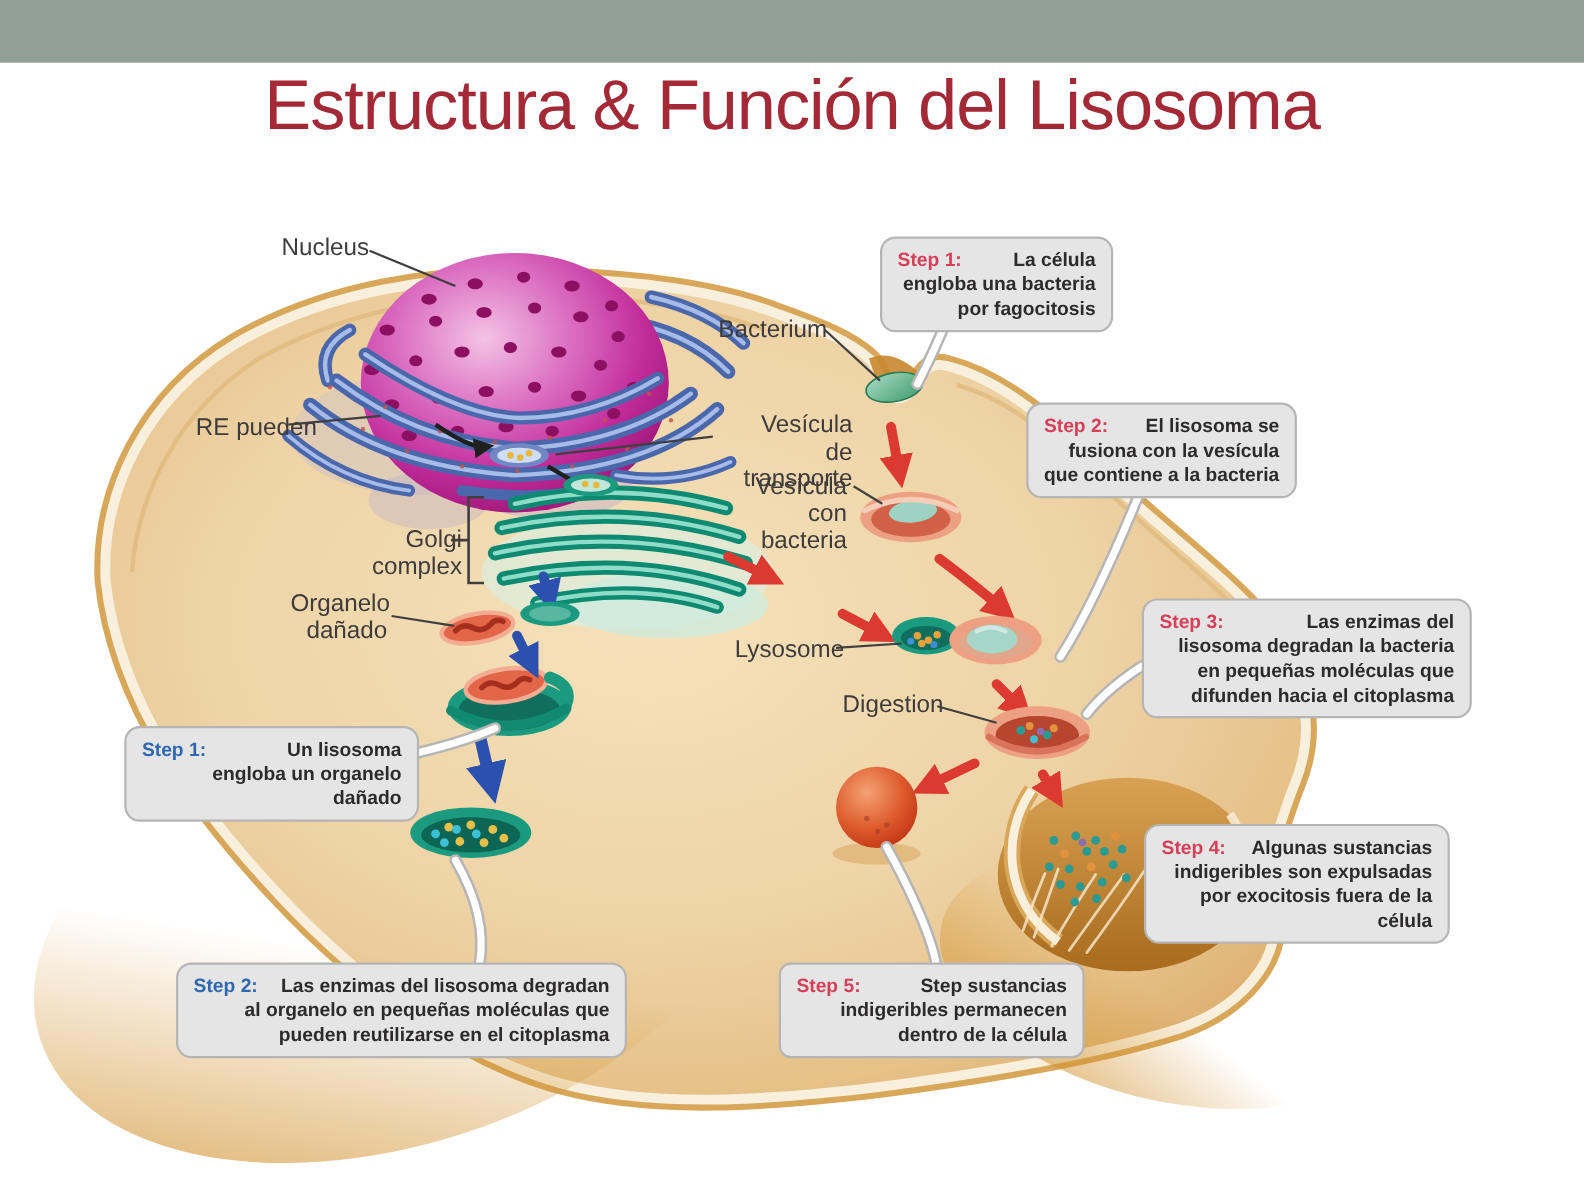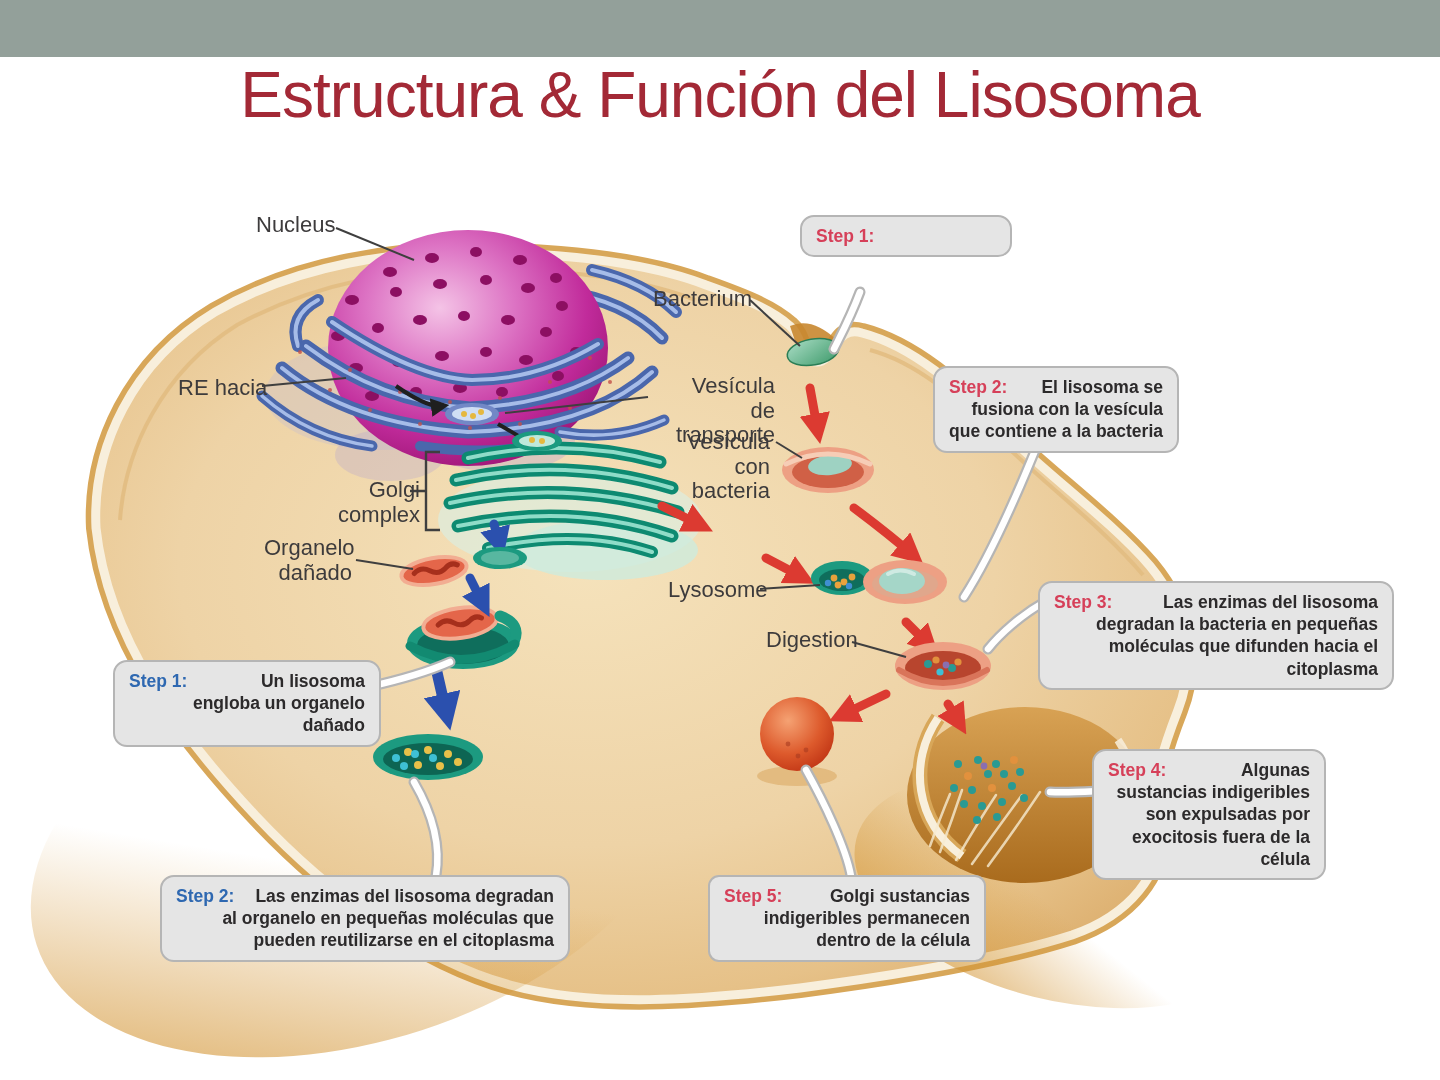--- a/index.html
+++ b/index.html
@@ -351,43 +351,43 @@
         <path d="M 1046,601 C 1021,615 1000,634 988,649"></path>
         <path d="M 1100,791 C 1080,792 1064,793 1050,792"></path>
         <path d="M 368,687 C 408,678 432,670 450,662"></path>
         <path d="M 436,876 C 442,840 428,806 414,782"></path>
         <path d="M 851,876 C 846,848 824,802 806,770"></path>
       </g>
     </g>
   </svg>
 
   <div class="lbl" style="left:256px;top:213px;">Nucleus</div>
-  <div class="lbl" style="left:178px;top:376px;">RE hacia</div>
+  <div class="lbl" style="left:178px;top:376px;">RE pueden</div>
   <div class="lbl" style="left:653px;top:287px;">Bacterium</div>
   <div class="lbl r" style="left:628px;top:374px;width:105px;margin-left:42px;">Vesícula de transporte</div>
   <div class="lbl r" style="left:328px;top:478px;width:92px;">Golgi complex</div>
   <div class="lbl r" style="left:264px;top:536px;width:88px;">Organelo dañado</div>
   <div class="lbl r" style="left:664px;top:430px;width:106px;">Vesícula con bacteria</div>
   <div class="lbl" style="left:668px;top:578px;">Lysosome</div>
   <div class="lbl" style="left:766px;top:628px;">Digestion</div>
 
   <div class="callout" style="left:800px;top:215px;width:212px;">
-    <span class="step red">Step 1:</span>
+    <span class="step red">Step 1:</span><span>La célula engloba una bacteria por fagocitosis</span>
   </div>
   <div class="callout" style="left:933px;top:366px;width:246px;">
     <span class="step red">Step 2:</span><span>El lisosoma se fusiona con la vesícula que contiene a la bacteria</span>
   </div>
-  <div class="callout" style="left:1038px;top:581px;width:356px;">
+  <div class="callout" style="left:1038px;top:544px;width:300px;">
     <span class="step red">Step 3:</span><span>Las enzimas del lisosoma degradan la bacteria en pequeñas moléculas que difunden hacia el citoplasma</span>
   </div>
-  <div class="callout" style="left:1092px;top:749px;width:234px;">
+  <div class="callout" style="left:1040px;top:749px;width:278px;">
     <span class="step red">Step 4:</span><span>Algunas sustancias indigeribles son expulsadas por exocitosis fuera de la célula</span>
   </div>
   <div class="callout" style="left:708px;top:875px;width:278px;border-radius:11px;">
-    <span class="step red">Step 5:</span><span>Golgi sustancias indigeribles permanecen dentro de la célula</span>
+    <span class="step red">Step 5:</span><span>Step sustancias indigeribles permanecen dentro de la célula</span>
   </div>
   <div class="callout" style="left:113px;top:660px;width:268px;">
     <span class="step blue">Step 1:</span><span>Un lisosoma engloba un organelo dañado</span>
   </div>
   <div class="callout" style="left:160px;top:875px;width:410px;">
     <span class="step blue">Step 2:</span><span>Las enzimas del lisosoma degradan al organelo en pequeñas moléculas que pueden reutilizarse en el citoplasma</span>
   </div>
 </div>
 
 </body></html>

